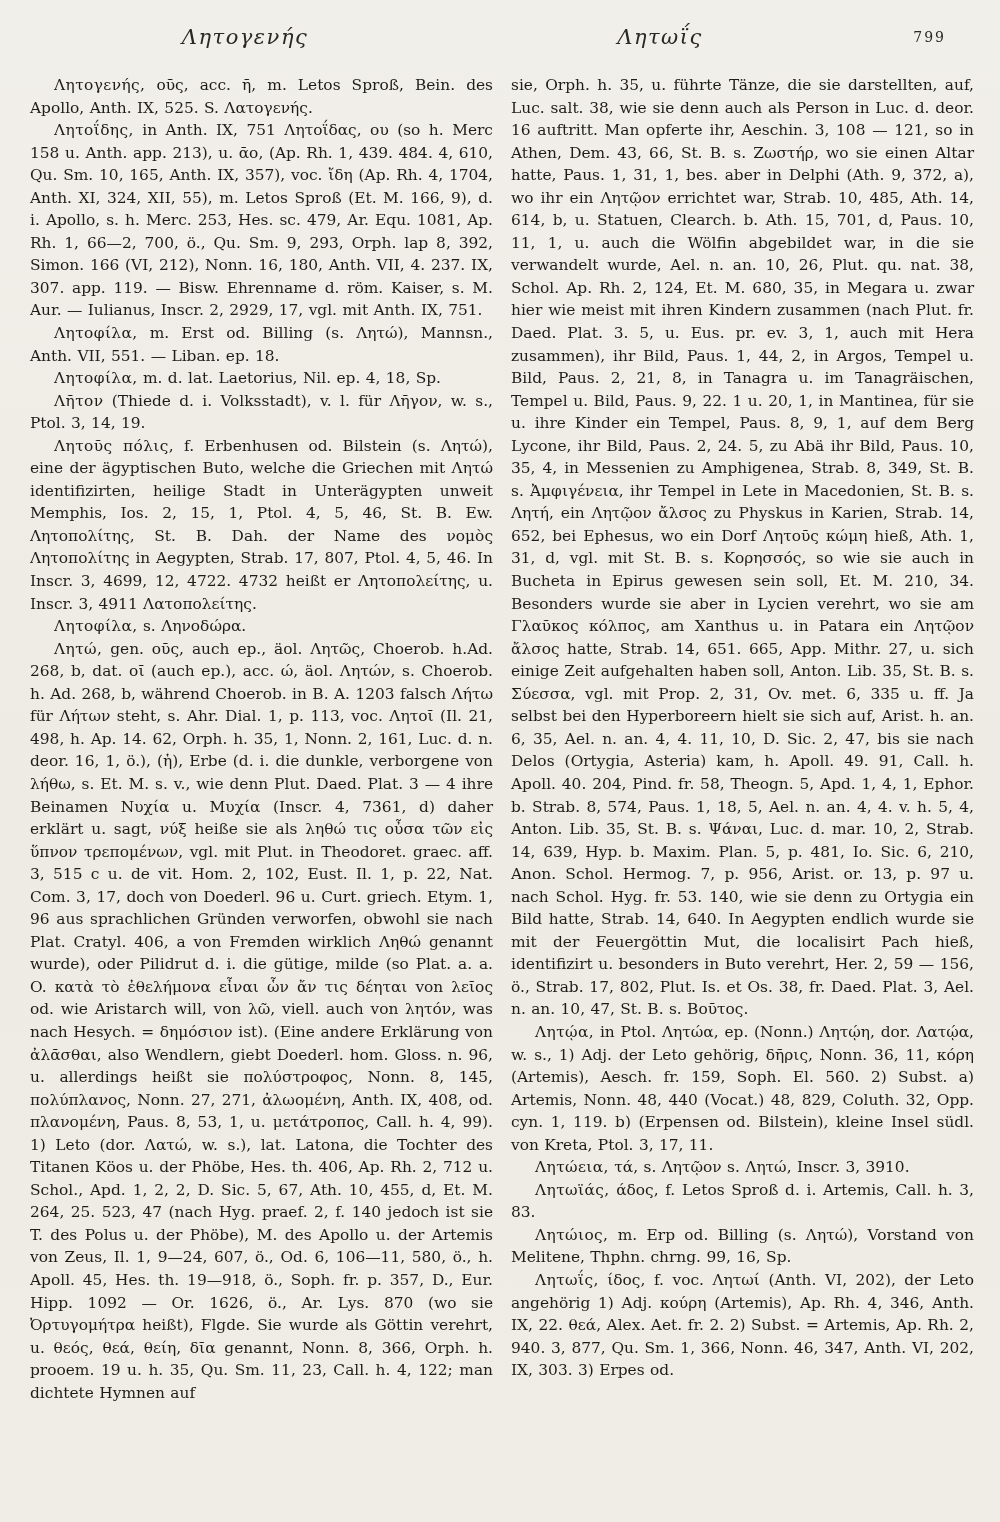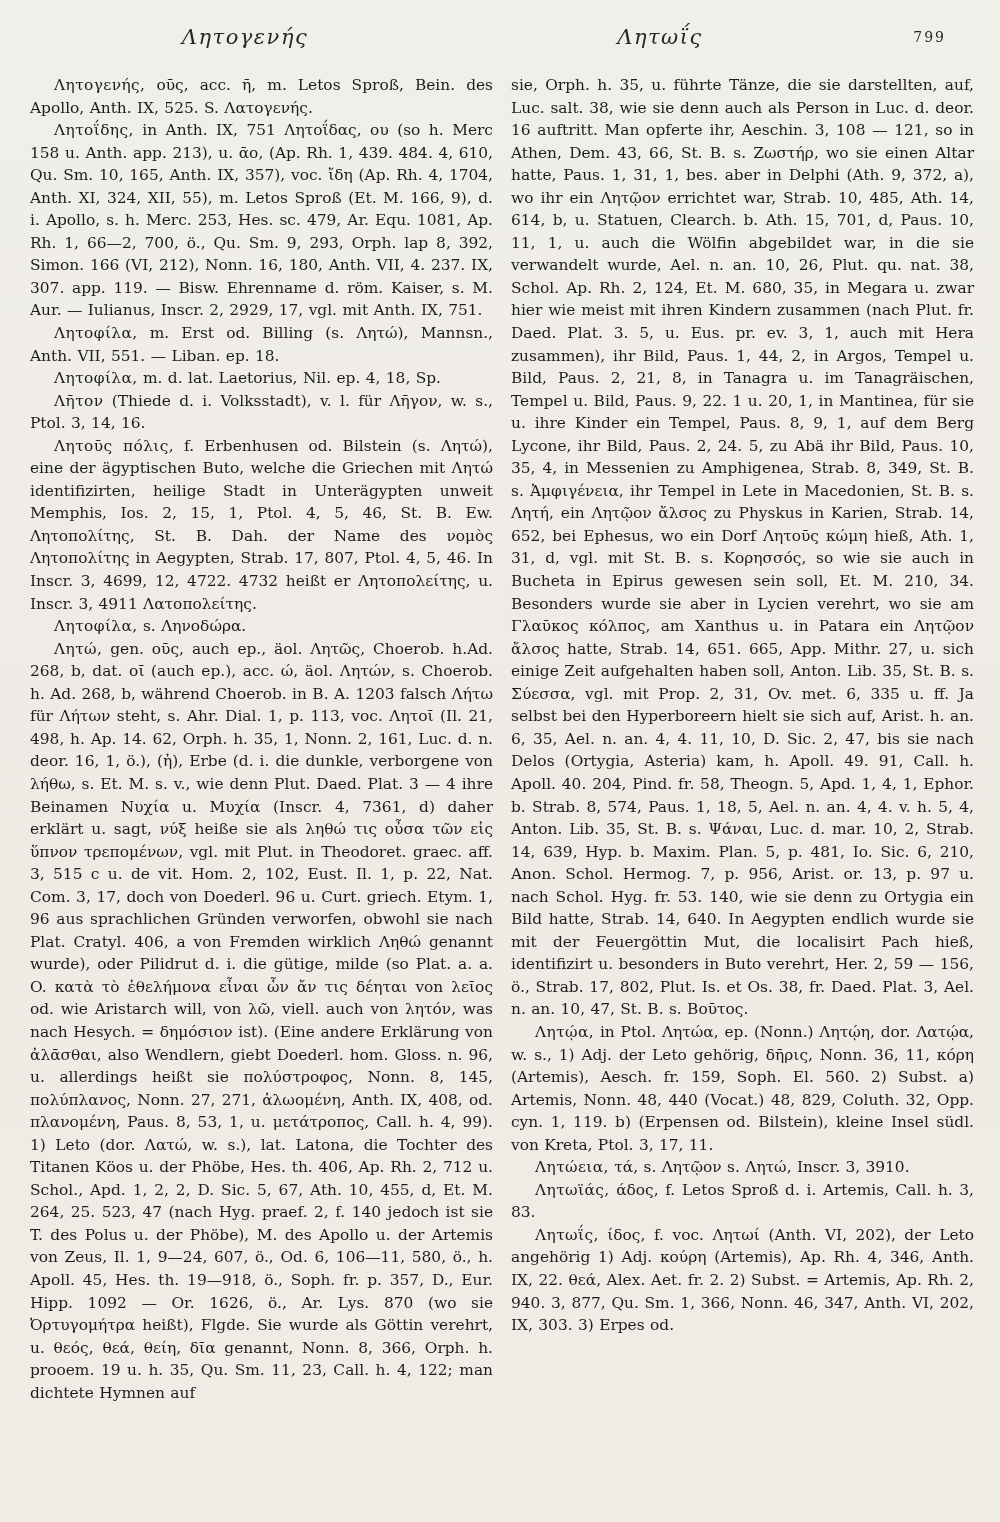--- a/index.html
+++ b/index.html
@@ -59,28 +59,29 @@
     <div class="rh-page">799</div>
   </div>
 
   <div class="columns">
 
     <div class="col">
       <p class="entry"><b class="head">Λητογενής,</b><span> οῦς, acc. ῆ, m. Letos Sproß, Bein. des Apollo, Anth. IX, 525. S. Λατογενής.</span></p>
       <p class="entry"><b class="head">Λητοΐδης,</b><span> in Anth. IX, 751 Λητοΐδας, ου (so h. Merc 158 u. Anth. app. 213), u. ᾱο, (Ap. Rh. 1, 439. 484. 4, 610, Qu. Sm. 10, 165, Anth. IX, 357), voc. ἴδη (Ap. Rh. 4, 1704, Anth. XI, 324, XII, 55), m. Letos Sproß (Et. M. 166, 9), d. i. Apollo, s. h. Merc. 253, Hes. sc. 479, Ar. Equ. 1081, Ap. Rh. 1, 66—2, 700, ö., Qu. Sm. 9, 293, Orph. lap 8, 392, Simon. 166 (VI, 212), Nonn. 16, 180, Anth. VII, 4. 237. IX, 307. app. 119. — Bisw. Ehrenname d. röm. Kaiser, s. M. Aur. — Iulianus, Inscr. 2, 2929, 17, vgl. mit Anth. IX, 751.</span></p>
       <p class="entry"><b class="head">Λητοφίλα,</b><span> m. Erst od. Billing (s. Λητώ), Mannsn., Anth. VII, 551. — Liban. ep. 18.</span></p>
       <p class="entry"><b class="head">Λητοφίλα,</b><span> m. d. lat. Laetorius, Nil. ep. 4, 18, Sp.</span></p>
-      <p class="entry"><b class="head">Λῆτον</b><span> (Thiede d. i. Volksstadt), v. l. für Λῆγον, w. s., Ptol. 3, 14, 16.</span></p>
+      <p class="entry"><b class="head">Λῆτον</b><span> (Thiede d. i. Volksstadt), v. l. für Λῆγον, w. s., Ptol. 3, 14, 19.</span></p>
       <p class="entry"><b class="head">Λητοῦς πόλις,</b><span> f. Erbenhusen od. Bilstein (s. Λητώ), eine der ägyptischen Buto, welche die Griechen mit Λητώ identifizirten, heilige Stadt in Unterägypten unweit Memphis, Ios. 2, 15, 1, Ptol. 4, 5, 46, St. B. Ew. Λητοπολίτης, St. B. Dah. der Name des νομὸς Λητοπολίτης in Aegypten, Strab. 17, 807, Ptol. 4, 5, 46. In Inscr. 3, 4699, 12, 4722. 4732 heißt er Λητοπολείτης, u. Inscr. 3, 4911 Λατοπολείτης.</span></p>
       <p class="entry"><b class="head">Λητοφίλα,</b><span> s. Ληνοδώρα.</span></p>
       <p class="entry"><b class="head">Λητώ,</b><span> gen. οῦς, auch ep., äol. Λητῶς, Choerob. h.Ad. 268, b, dat. οῖ (auch ep.), acc. ώ, äol. Λητών, s. Choerob. h. Ad. 268, b, während Choerob. in B. A. 1203 falsch Λήτω für Λήτων steht, s. Ahr. Dial. 1, p. 113, voc. Λητοῖ (Il. 21, 498, h. Ap. 14. 62, Orph. h. 35, 1, Nonn. 2, 161, Luc. d. n. deor. 16, 1, ö.), (ἡ), Erbe (d. i. die dunkle, verborgene von λήθω, s. Et. M. s. v., wie denn Plut. Daed. Plat. 3 — 4 ihre Beinamen Νυχία u. Μυχία (Inscr. 4, 7361, d) daher erklärt u. sagt, νύξ heiße sie als ληθώ τις οὖσα τῶν εἰς ὕπνον τρεπομένων, vgl. mit Plut. in Theodoret. graec. aff. 3, 515 c u. de vit. Hom. 2, 102, Eust. Il. 1, p. 22, Nat. Com. 3, 17, doch von Doederl. 96 u. Curt. griech. Etym. 1, 96 aus sprachlichen Gründen verworfen, obwohl sie nach Plat. Cratyl. 406, a von Fremden wirklich Ληθώ genannt wurde), oder Pilidrut d. i. die gütige, milde (so Plat. a. a. O. κατὰ τὸ ἐθελήμονα εἶναι ὧν ἄν τις δέηται von λεῖος od. wie Aristarch will, von λῶ, viell. auch von λητόν, was nach Hesych. = δημόσιον ist). (Eine andere Erklärung von ἀλᾶσθαι, also Wendlern, giebt Doederl. hom. Gloss. n. 96, u. allerdings heißt sie πολύστροφος, Nonn. 8, 145, πολύπλανος, Nonn. 27, 271, ἀλωομένη, Anth. IX, 408, od. πλανομένη, Paus. 8, 53, 1, u. μετάτροπος, Call. h. 4, 99). 1) Leto (dor. Λατώ, w. s.), lat. Latona, die Tochter des Titanen Köos u. der Phöbe, Hes. th. 406, Ap. Rh. 2, 712 u. Schol., Apd. 1, 2, 2, D. Sic. 5, 67, Ath. 10, 455, d, Et. M. 264, 25. 523, 47 (nach Hyg. praef. 2, f. 140 jedoch ist sie T. des Polus u. der Phöbe), M. des Apollo u. der Artemis von Zeus, Il. 1, 9—24, 607, ö., Od. 6, 106—11, 580, ö., h. Apoll. 45, Hes. th. 19—918, ö., Soph. fr. p. 357, D., Eur. Hipp. 1092 — Or. 1626, ö., Ar. Lys. 870 (wo sie Ὀρτυγομήτρα heißt), Flgde. Sie wurde als Göttin verehrt, u. θεός, θεά, θείη, δῖα genannt, Nonn. 8, 366, Orph. h. prooem. 19 u. h. 35, Qu. Sm. 11, 23, Call. h. 4, 122; man dichtete Hymnen auf</span></p>
     </div>
 
     <div class="col">
       <p class="entry no-indent"><b class="head"></b><span>sie, Orph. h. 35, u. führte Tänze, die sie darstellten, auf, Luc. salt. 38, wie sie denn auch als Person in Luc. d. deor. 16 auftritt. Man opferte ihr, Aeschin. 3, 108 — 121, so in Athen, Dem. 43, 66, St. B. s. Ζωστήρ, wo sie einen Altar hatte, Paus. 1, 31, 1, bes. aber in Delphi (Ath. 9, 372, a), wo ihr ein Λητῷον errichtet war, Strab. 10, 485, Ath. 14, 614, b, u. Statuen, Clearch. b. Ath. 15, 701, d, Paus. 10, 11, 1, u. auch die Wölfin abgebildet war, in die sie verwandelt wurde, Ael. n. an. 10, 26, Plut. qu. nat. 38, Schol. Ap. Rh. 2, 124, Et. M. 680, 35, in Megara u. zwar hier wie meist mit ihren Kindern zusammen (nach Plut. fr. Daed. Plat. 3. 5, u. Eus. pr. ev. 3, 1, auch mit Hera zusammen), ihr Bild, Paus. 1, 44, 2, in Argos, Tempel u. Bild, Paus. 2, 21, 8, in Tanagra u. im Tanagräischen, Tempel u. Bild, Paus. 9, 22. 1 u. 20, 1, in Mantinea, für sie u. ihre Kinder ein Tempel, Paus. 8, 9, 1, auf dem Berg Lycone, ihr Bild, Paus. 2, 24. 5, zu Abä ihr Bild, Paus. 10, 35, 4, in Messenien zu Amphigenea, Strab. 8, 349, St. B. s. Ἀμφιγένεια, ihr Tempel in Lete in Macedonien, St. B. s. Λητή, ein Λητῷον ἄλσος zu Physkus in Karien, Strab. 14, 652, bei Ephesus, wo ein Dorf Λητοῦς κώμη hieß, Ath. 1, 31, d, vgl. mit St. B. s. Κορησσός, so wie sie auch in Bucheta in Epirus gewesen sein soll, Et. M. 210, 34. Besonders wurde sie aber in Lycien verehrt, wo sie am Γλαῦκος κόλπος, am Xanthus u. in Patara ein Λητῷον ἄλσος hatte, Strab. 14, 651. 665, App. Mithr. 27, u. sich einige Zeit aufgehalten haben soll, Anton. Lib. 35, St. B. s. Σύεσσα, vgl. mit Prop. 2, 31, Ov. met. 6, 335 u. ff. Ja selbst bei den Hyperboreern hielt sie sich auf, Arist. h. an. 6, 35, Ael. n. an. 4, 4. 11, 10, D. Sic. 2, 47, bis sie nach Delos (Ortygia, Asteria) kam, h. Apoll. 49. 91, Call. h. Apoll. 40. 204, Pind. fr. 58, Theogn. 5, Apd. 1, 4, 1, Ephor. b. Strab. 8, 574, Paus. 1, 18, 5, Ael. n. an. 4, 4. v. h. 5, 4, Anton. Lib. 35, St. B. s. Ψάναι, Luc. d. mar. 10, 2, Strab. 14, 639, Hyp. b. Maxim. Plan. 5, p. 481, Io. Sic. 6, 210, Anon. Schol. Hermog. 7, p. 956, Arist. or. 13, p. 97 u. nach Schol. Hyg. fr. 53. 140, wie sie denn zu Ortygia ein Bild hatte, Strab. 14, 640. In Aegypten endlich wurde sie mit der Feuergöttin Mut, die localisirt Pach hieß, identifizirt u. besonders in Buto verehrt, Her. 2, 59 — 156, ö., Strab. 17, 802, Plut. Is. et Os. 38, fr. Daed. Plat. 3, Ael. n. an. 10, 47, St. B. s. Βοῦτος.</span></p>
       <p class="entry"><b class="head">Λητῴα,</b><span> in Ptol. Λητώα, ep. (Nonn.) Λητῴη, dor. Λατῴα, w. s., 1) Adj. der Leto gehörig, δῆρις, Nonn. 36, 11, κόρη (Artemis), Aesch. fr. 159, Soph. El. 560. 2) Subst. a) Artemis, Nonn. 48, 440 (Vocat.) 48, 829, Coluth. 32, Opp. cyn. 1, 119. b) (Erpensen od. Bilstein), kleine Insel südl. von Kreta, Ptol. 3, 17, 11.</span></p>
       <p class="entry"><b class="head">Λητώεια,</b><span> τά, s. Λητῷον s. Λητώ, Inscr. 3, 3910.</span></p>
       <p class="entry"><b class="head">Λητωϊάς,</b><span> άδος, f. Letos Sproß d. i. Artemis, Call. h. 3, 83.</span></p>
+      <p class="entry"><b class="head">Λητώιος,</b><span> m. Erp od. Billing (s. Λητώ), Vorstand von Melitene, Thphn. chrng. 99, 16, Sp.</span></p>
       <p class="entry"><b class="head">Λητωΐς,</b><span> ίδος, f. voc. Λητωί (Anth. VI, 202), der Leto angehörig 1) Adj. κούρη (Artemis), Ap. Rh. 4, 346, Anth. IX, 22. θεά, Alex. Aet. fr. 2. 2) Subst. = Artemis, Ap. Rh. 2, 940. 3, 877, Qu. Sm. 1, 366, Nonn. 46, 347, Anth. VI, 202, IX, 303. 3) Erpes od.</span></p>
     </div>
 
   </div>
 </div>
 
 </body></html>

